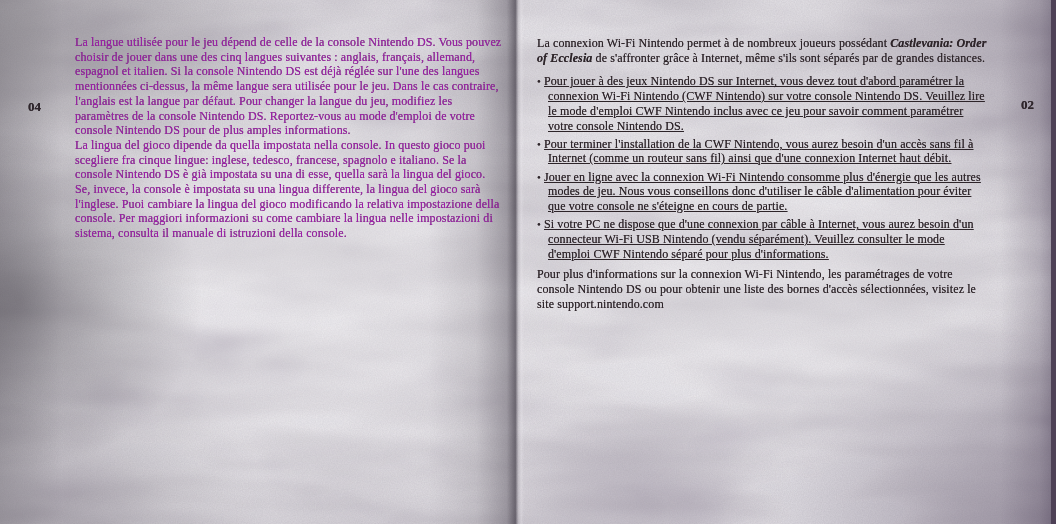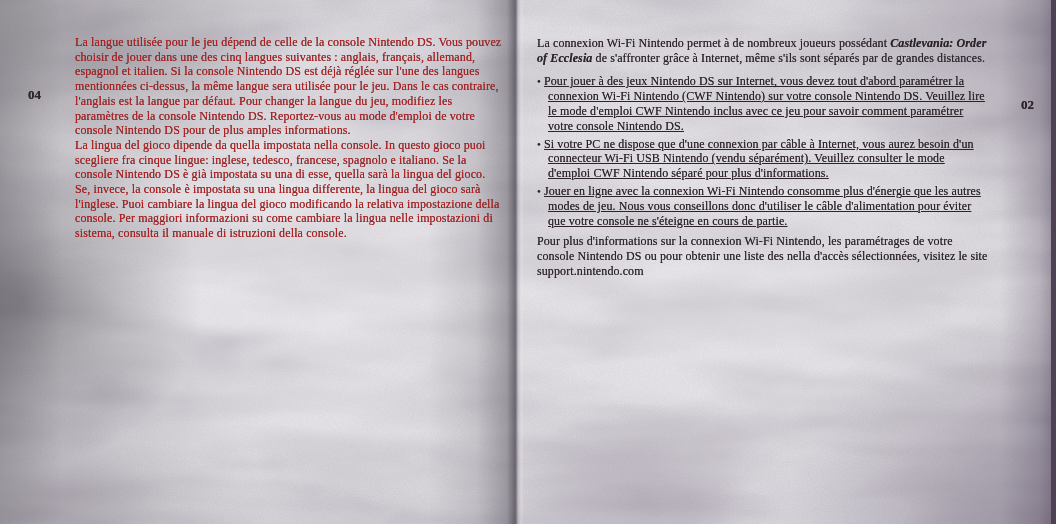--- a/index.html
+++ b/index.html
@@ -34,37 +34,37 @@
       rgba(238,235,240,0) 100%);
   }
   .right-edge-shade{
     position:absolute;top:0;left:1000px;width:56px;height:524px;z-index:2;pointer-events:none;
     background:linear-gradient(90deg, rgba(86,74,96,0) 0%, rgba(86,74,96,.25) 70%, rgba(70,58,82,.45) 100%);
   }
   .edge-strip{
     position:absolute;top:0;left:1051px;width:5px;height:524px;z-index:3;
     background:#4e4156;
   }
-  .txt{position:absolute;z-index:4;color:#b91c1c;}
+  .txt{position:absolute;z-index:4;color:#a21caf;}
   .txt p{margin:0;}
   #left-col{left:75px;top:35px;width:428px;font-size:12px;line-height:14.7px;letter-spacing:.12px;
     text-shadow:0 0 .6px rgba(49,40,46,.75);}
   #left-col .para2{}
   #right-col{left:537px;top:36px;width:452px;font-size:12px;line-height:14.7px;letter-spacing:.10px;
     color:#2d2429;text-shadow:0 0 .6px rgba(45,36,41,.75);}
   #right-col h2{margin:0 0 9px 0;font-size:14.5px;line-height:15px;letter-spacing:.25px;color:#241c21;}
   #right-col .intro{margin:0 0 9px 0;}
   .game-title{font-weight:bold;font-style:italic;}
   #right-col ul{margin:0;padding:0;list-style:none;text-decoration:underline;}
   #right-col li{padding-left:11px;text-indent:-11px;margin:0 0 3.5px 0;}
   #right-col li .bullet{display:inline-block;width:7px;text-indent:0;font-size:11px;}
   #right-col .footer{margin-top:6px;}
   .pagenum{position:absolute;z-index:4;font-size:13px;font-weight:bold;color:#2e252b;
     text-shadow:0 0 .6px rgba(46,37,43,.8);}
-  #pagenum-left{left:28px;top:87px;}
+  #pagenum-left{left:28px;top:99px;}
   #pagenum-right{left:1021px;top:97px;}
 </style>
 </head>
 <body>
 
 <div id="spread">
 
   <svg class="texture" width="1056" height="524" viewBox="0 0 1056 524" aria-hidden="true">
     <defs>
       <filter id="marbleF" x="0" y="0" width="100%" height="100%">
@@ -100,19 +100,20 @@
   </div>
 
   <div class="txt" id="right-col">
     <p class="intro">
       <span>La connexion Wi-Fi Nintendo permet à de nombreux joueurs possédant</span>
       <span class="game-title">Castlevania: Order of Ecclesia</span>
       <span>de s'affronter grâce à Internet, même s'ils sont séparés par de grandes distances.</span>
     </p>
     <ul>
       <li><span class="bullet">•</span><span>Pour jouer à des jeux Nintendo DS sur Internet, vous devez tout d'abord paramétrer la connexion Wi-Fi Nintendo (CWF Nintendo) sur votre console Nintendo DS. Veuillez lire le mode d'emploi CWF Nintendo inclus avec ce jeu pour savoir comment paramétrer votre console Nintendo DS.</span></li>
+      <li><span class="bullet">•</span><span>Pour terminer l'installation de la CWF Nintendo, vous aurez besoin d'un accès sans fil à Internet (comme un routeur sans fil) ainsi que d'une connexion Internet haut débit.</span></li>
+      <li><span class="bullet">•</span><span>Jouer en ligne avec la connexion Wi-Fi Nintendo consomme plus d'énergie que les autres modes de jeu. Nous vous conseillons donc d'utiliser le câble d'alimentation pour éviter que votre console ne s'éteigne en cours de partie.</span></li>
       <li><span class="bullet">•</span><span>Si votre PC ne dispose que d'une connexion par câble à Internet, vous aurez besoin d'un connecteur Wi-Fi USB Nintendo (vendu séparément). Veuillez consulter le mode d'emploi CWF Nintendo séparé pour plus d'informations.</span></li>
-      <li><span class="bullet">•</span><span>Jouer en ligne avec la connexion Wi-Fi Nintendo consomme plus d'énergie que les autres modes de jeu. Nous vous conseillons donc d'utiliser le câble d'alimentation pour éviter que votre console ne s'éteigne en cours de partie.</span></li>
     </ul>
-    <p class="footer">Pour plus d'informations sur la connexion Wi-Fi Nintendo, les paramétrages de votre console Nintendo DS ou pour obtenir une liste des nella d'accès sélectionnées, visitez le site support.nintendo.com</p>
+    <p class="footer">Pour plus d'informations sur la connexion Wi-Fi Nintendo, les paramétrages de votre console Nintendo DS ou pour obtenir une liste des bornes d'accès sélectionnées, visitez le site support.nintendo.com</p>
   </div>
 
 </div>
 
 </body></html>

